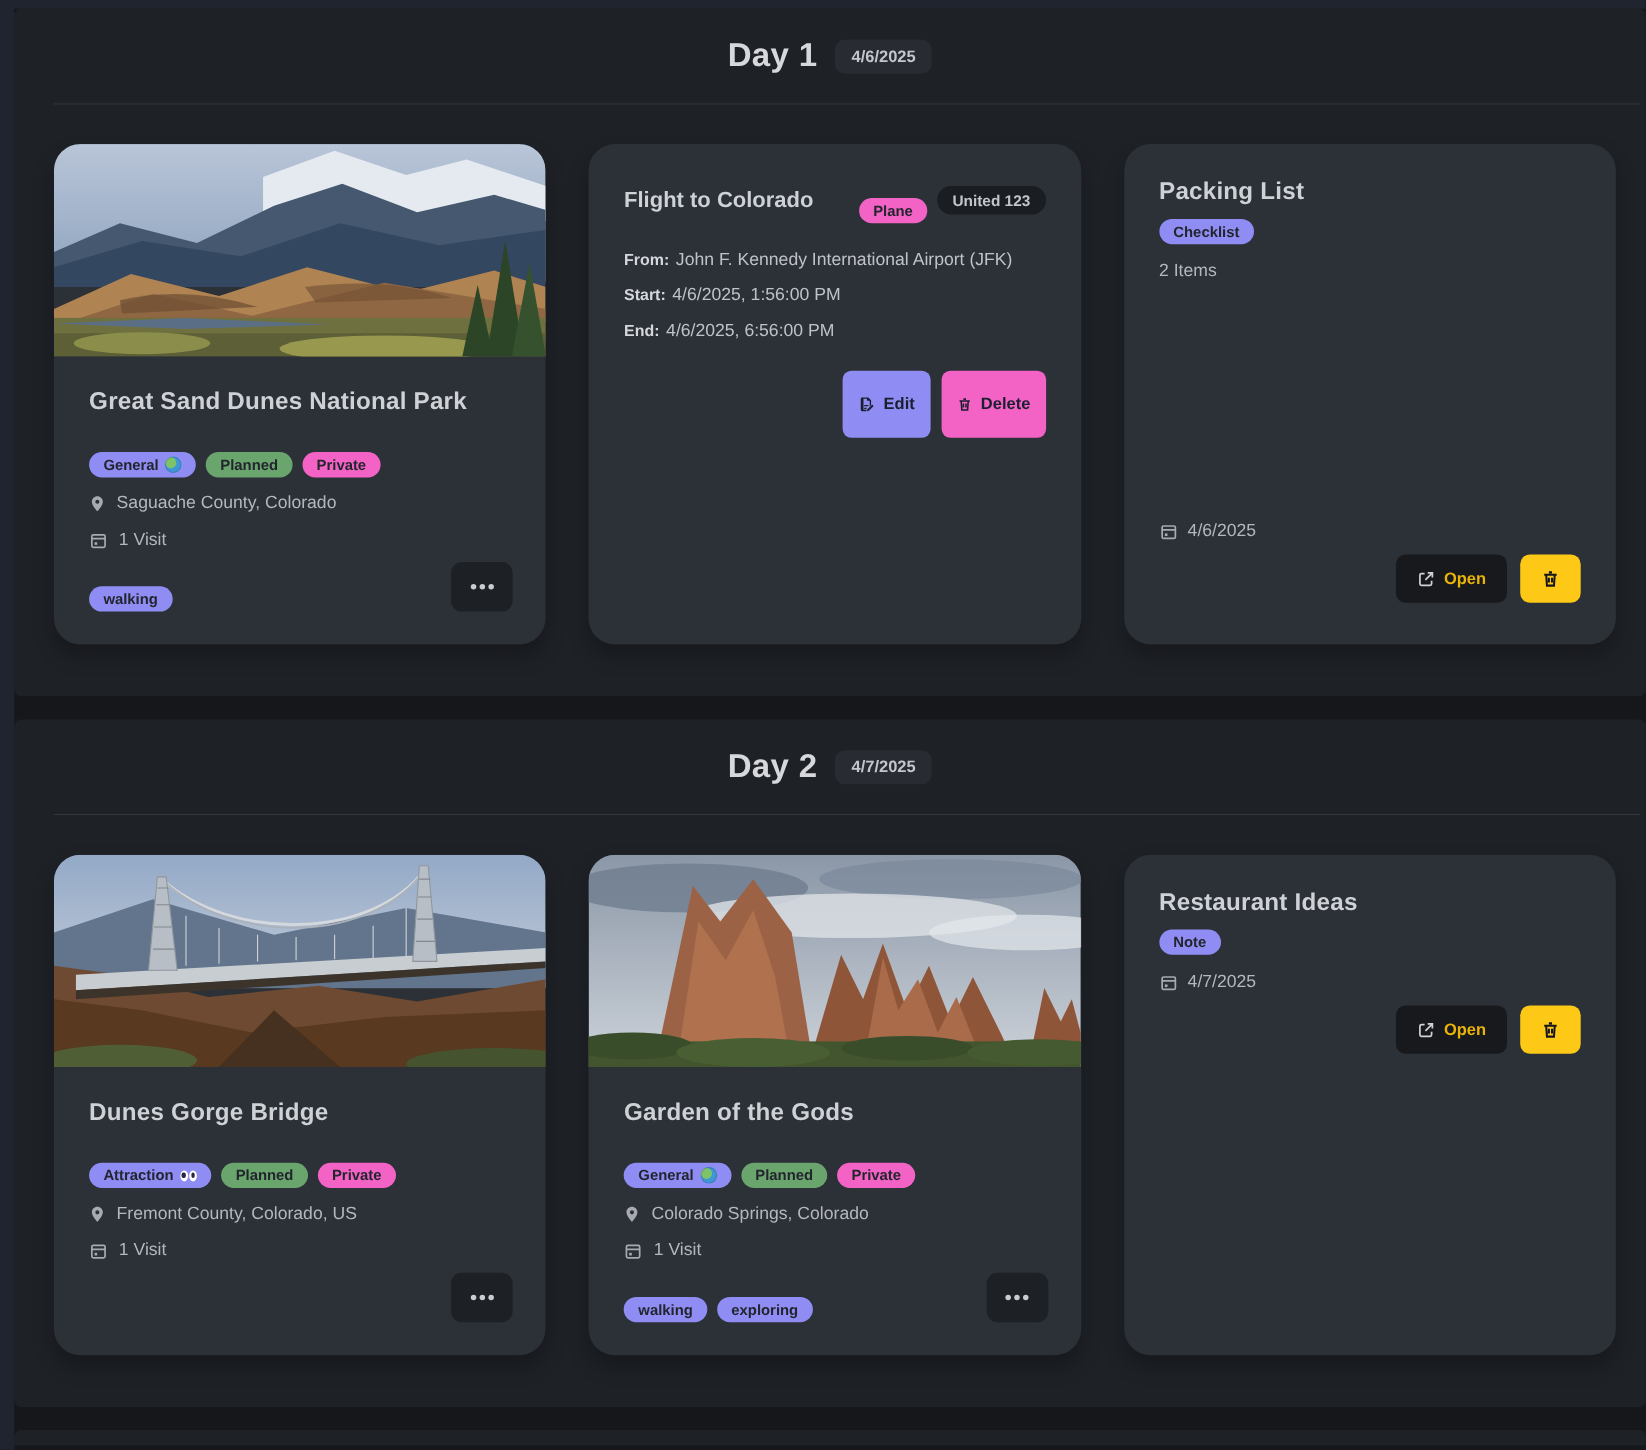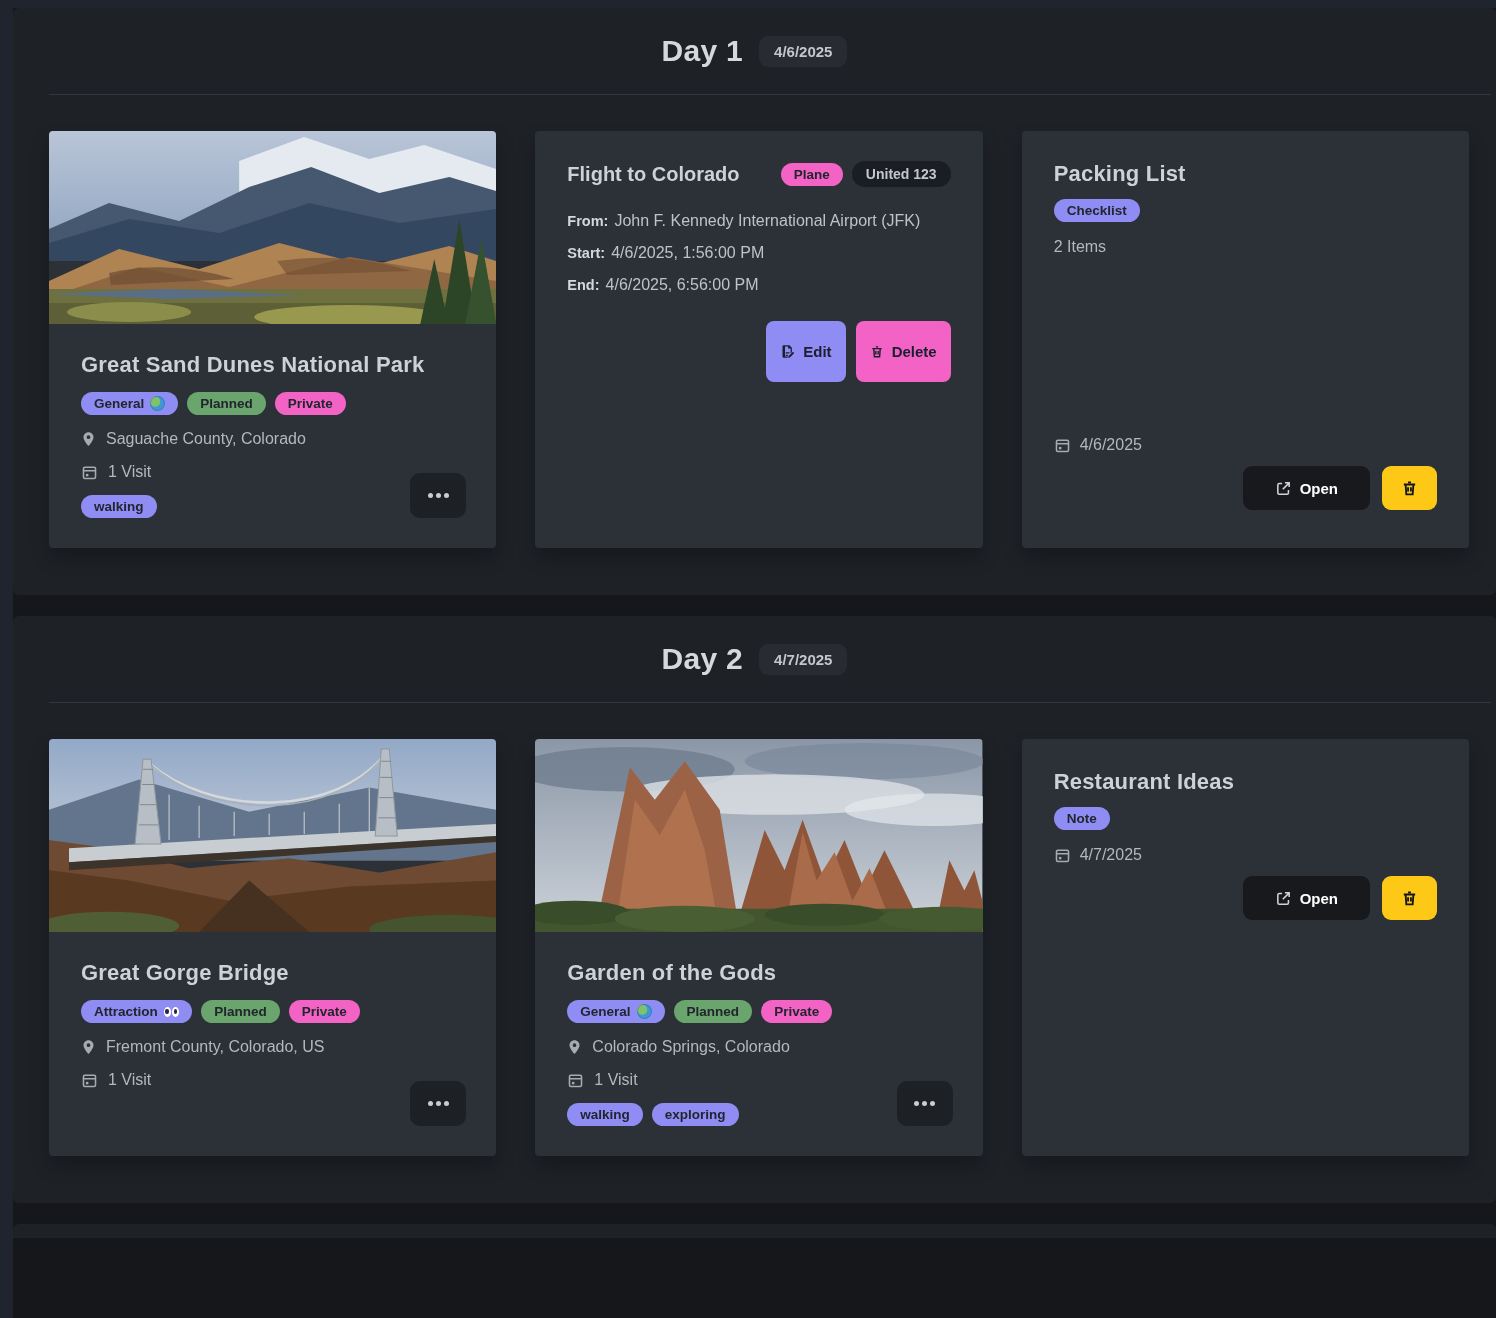--- a/index.html
+++ b/index.html
@@ -25,34 +25,34 @@
     background: var(--badge-bg,#282b31); color:#c3c7cc; font-size:15px; font-weight:700;
     padding:7px 15px; border-radius:9px;
   }
   .divider { border:none; border-top:1px solid var(--divider,#33363c); margin:26px 5px 0 36px; }
   .card-grid {
     display:grid; grid-template-columns: repeat(3, 1fr); gap:39px;
     margin: 36px 27px 0 36px;
   }
   .card {
     background: var(--card-bg,#2c3037);
-    border-radius: 4px;
+    border-radius: 24px;
     box-shadow: 0 10px 18px rgba(0,0,0,.25);
     overflow:hidden;
     display:flex; flex-direction:column;
   }
   .photo { height:193px; flex:none; }
   .photo svg { display:block; width:100%; height:100%; }
   .card-body { padding:28px 32px 30px 32px; flex:1; position:relative; display:flex; flex-direction:column; align-items:flex-start; }
   .card-title { font-size:22px; font-weight:700; color:var(--card-title,#ced1d5); letter-spacing:.2px; }
   .tag-row { display:flex; gap:9px; margin-top:14px; flex-wrap:wrap; }
   .tag {
     display:inline-flex; align-items:center; gap:6px;
     padding:4px 13px; border-radius:999px;
-    font-size:13.5px; font-weight:700; color:var(--chip-text,#22252d);
+    font-size:13.5px; font-weight:700; color:var(--chip-text,#22252d);margin-top:19px;
   }
   .tag-purple { background:var(--accent-purple,#8f8df4); }
   .tag-green  { background:var(--accent-green,#69a56c); }
   .tag-pink   { background:var(--accent-pink,#f263c5); }
   .meta-row { display:flex; align-items:center; gap:10px; margin-top:15px; font-size:16px; color:var(--text-muted,#b4b8be); }
   .meta-row svg { flex:none; }
   .chip-row { display:flex; gap:9px; margin-top:14px; }
   .menu-btn {
     position:absolute; right:30px; bottom:30px;
     width:56px; height:45px; border:none; border-radius:10px;
@@ -87,22 +87,22 @@
   .btn-delete { background:var(--accent-pink,#f263c5); }
   
   .plain-body { padding:30px 32px 38px 32px; flex:1; display:flex; flex-direction:column; align-items:flex-start; }
   .single-badge { margin-top:12px; }
   .items-count { margin-top:16px; font-size:16px; color:var(--text-muted,#b4b8be); }
   .spacer { flex:1; }
   .date-row { display:flex; align-items:center; gap:9px; font-size:16px; color:var(--text-muted,#b4b8be); }
   .note-date { margin-top:16px; }
   .card-actions { display:flex; justify-content:flex-end; gap:12px; margin-top:12px; align-self:stretch; }
   .btn-open {
-    background:var(--dark-btn-bg,#17191d); color:#ffffff;
-    padding:12px 32px; border-radius:9px; font-size:15px; font-weight:700;
+    background:var(--dark-btn-bg,#17191d); color:#eab308;
+    padding:12px 19px; border-radius:9px; font-size:15px; font-weight:700;
   }
   .btn-trash {
     background:var(--accent-yellow,#fdc916);
     width:55px; height:44px; border-radius:9px; justify-content:center;
   }
   .panel-stub { height:14px; border-radius:6px 6px 0 0; background:var(--panel-bg,#1e2126); }
 </style>
 </head>
 <body>
 
@@ -295,21 +295,21 @@
               <line x1="93" y1="45" x2="105" y2="45"></line>
                 <line x1="94" y1="30" x2="104" y2="30"></line>
               <line x1="329" y1="78" x2="346" y2="78"></line>
                 <line x1="330" y1="58" x2="344" y2="58"></line>
               <line x1="331" y1="38" x2="343" y2="38"></line>
                 <line x1="332" y1="22" x2="342" y2="22"></line>
             </g>
           </svg>
         </div>
         <div class="card-body">
-          <h3 class="card-title">Great Gorge Bridge</h3>
+          <h3 class="card-title">Dunes Gorge Bridge</h3>
           <div class="tag-row">
             <span class="tag tag-purple">
                 <span>Attraction</span>
                 <span class="eyes">
                   <i></i>
                   <i></i>
                 </span>
               </span>
             <span class="tag tag-green">Planned</span>
             <span class="tag tag-pink">Private</span>

